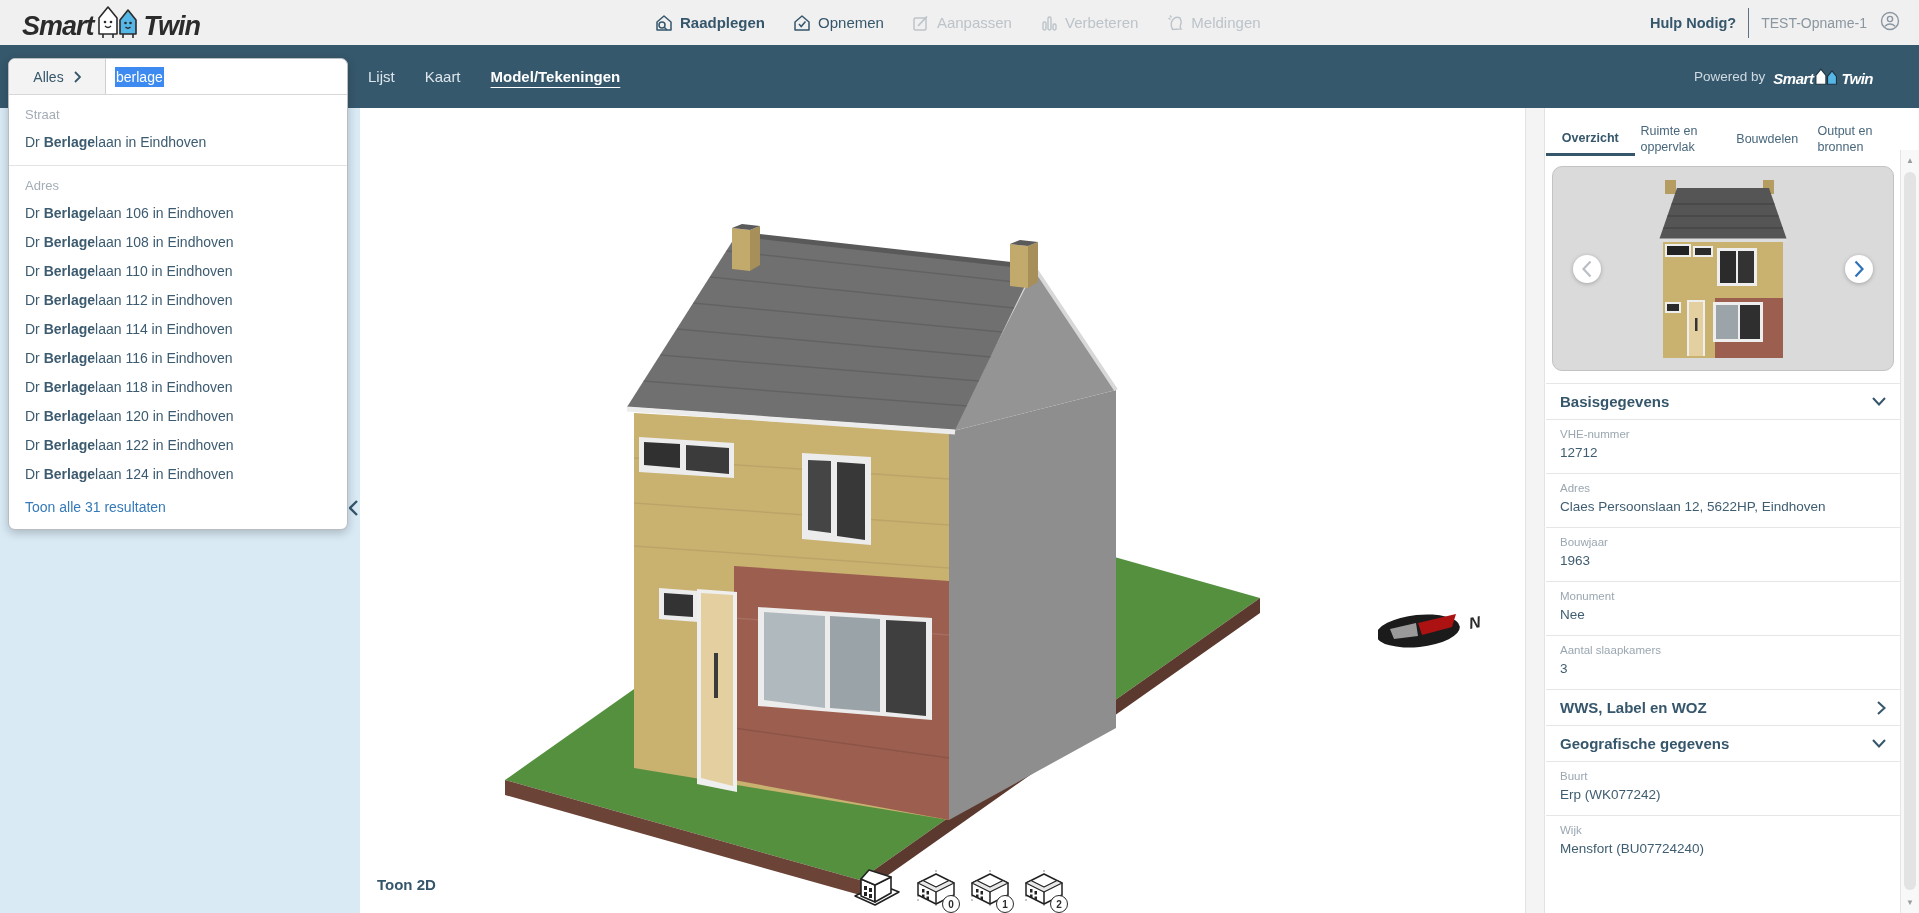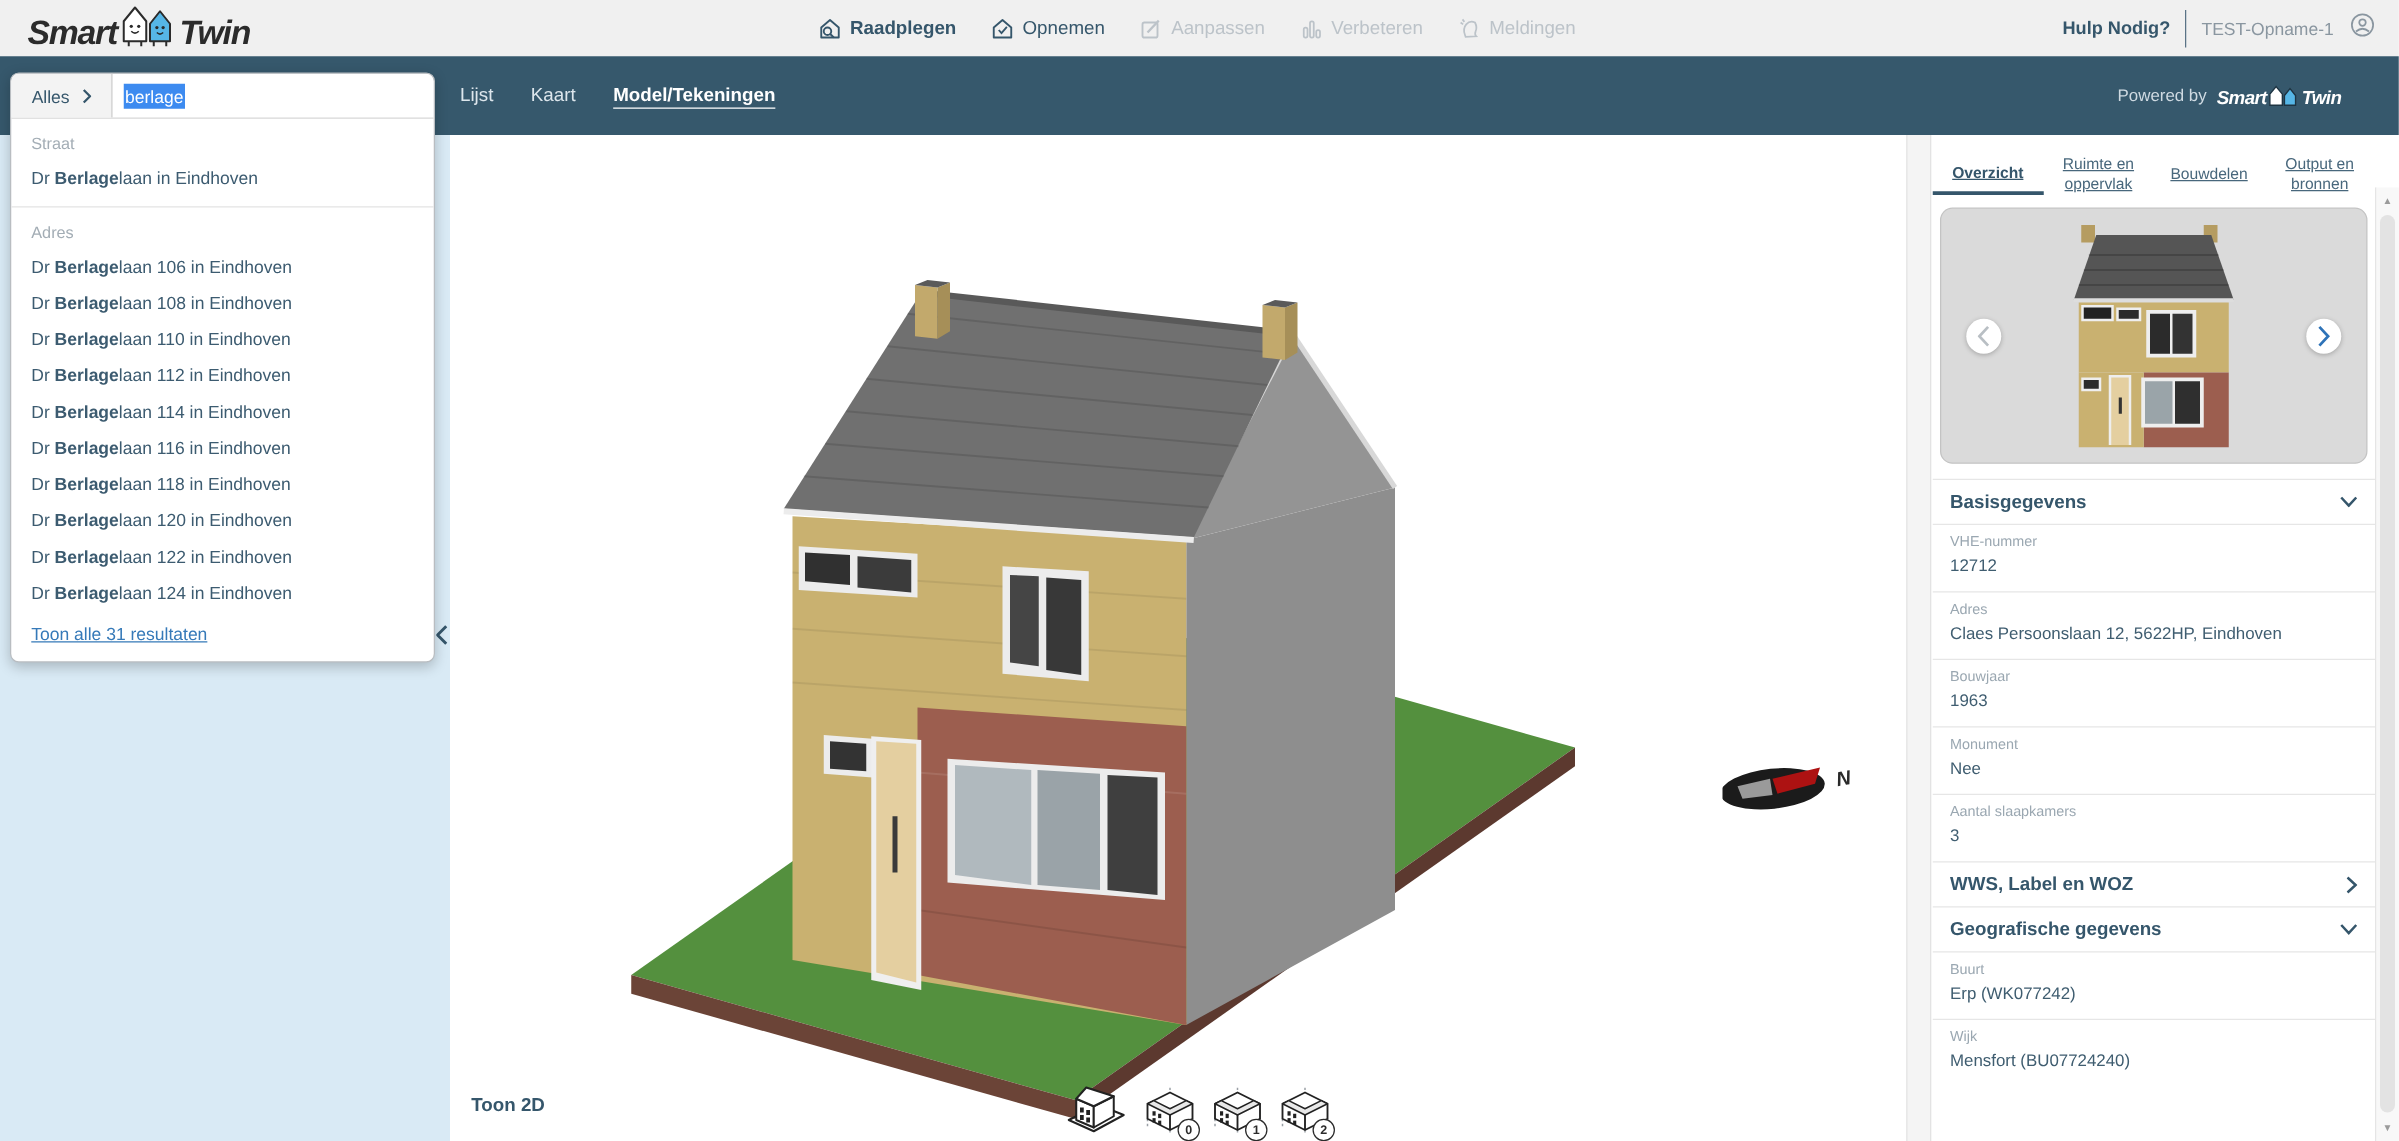--- a/index.html
+++ b/index.html
@@ -39,50 +39,50 @@
 
   
   .left-panel{position:absolute;left:0;top:108px;width:360px;height:805px;background:var(--light-blue);}
   .collapse-left{position:absolute;left:344px;top:496px;width:18px;height:24px;display:flex;align-items:center;justify-content:center;cursor:pointer;}
   .collapse-right{position:absolute;left:1504px;top:496px;width:18px;height:24px;display:flex;align-items:center;justify-content:center;cursor:pointer;}
 
   
   .search-box{position:absolute;left:8px;top:58px;width:340px;background:#fff;border:1px solid #b9bdc1;
     border-radius:7px;box-shadow:0 3px 10px rgba(0,0,0,.22);z-index:50;overflow:hidden;}
   .search-bar{height:36px;display:flex;align-items:stretch;border-bottom:1px solid #d7d7d7;}
-  .scope{width:81px;background:#f3f3f3;border-right:1px solid #cfcfcf;display:flex;align-items:center;justify-content:center;gap:10px;
+  .scope{width:97px;background:#f3f3f3;border-right:1px solid #cfcfcf;display:flex;align-items:center;justify-content:center;gap:10px;
     font-size:14px;color:var(--accent-dark);cursor:pointer;}
   .search-input{flex:1;display:flex;align-items:center;padding-left:9px;font-size:14px;}
   .sel{background:var(--selection-blue);color:#fff;padding:2px 1px;}
   .results{padding-bottom:6px;}
   .group{padding-top:8px;}
   .group + .group{border-top:1px solid #e3e3e3;margin-top:8px;}
   .group-label{font-size:13px;color:#a3adb5;padding:4px 16px 6px;}
   .result-item{font-size:14px;color:#3c5b70;padding:6px 16px 7px;cursor:pointer;white-space:nowrap;}
   .result-item b{font-weight:700;}
-  .show-all{font-size:14px;color:var(--link-blue);text-decoration:underline;padding:10px 16px 8px;cursor:pointer;display:inline-block;}
+  .show-all{font-size:14px;color:var(--link-blue);padding:10px 16px 8px;cursor:pointer;display:inline-block;}
 
   
   .main-view{position:absolute;left:360px;top:108px;width:1165px;height:805px;background:#fff;}
   .toon2d{position:absolute;left:17px;top:768px;font-size:15px;font-weight:700;color:var(--accent-dark);cursor:pointer;}
   .view-tools{position:absolute;left:492px;top:754px;display:flex;align-items:flex-end;gap:14px;}
   .tool-btn{position:relative;cursor:pointer;background:none;border:none;padding:0;}
   .badge{position:absolute;right:-4px;bottom:-2px;width:18px;height:18px;border-radius:50%;background:#fff;
     border:1.6px solid #2b2b2b;font-size:10px;font-weight:700;color:#2b2b2b;display:flex;align-items:center;justify-content:center;}
   .compass{position:absolute;left:1018px;top:495px;cursor:grab;}
 
   
   .mid-strip{position:absolute;left:1525px;top:108px;width:20px;height:805px;background:#f4f4f4;
     border-left:1px solid #e3e3e3;border-right:1px solid #e3e3e3;}
 
   
   .right-panel{position:absolute;left:1546px;top:108px;width:354px;height:805px;background:#fff;overflow:hidden;}
   .ptabs{display:flex;height:48px;}
-  .ptab{flex:1;font-size:12.5px;color:#48677c;text-align:center;display:flex;align-items:center;justify-content:center;
-    padding:18px 6px 2px;cursor:pointer;line-height:1.25;text-decoration:underline;}
+  .ptab{flex:1;font-size:12.5px;color:#48677c;text-align:left;display:flex;align-items:center;justify-content:center;
+    padding:18px 6px 2px;cursor:pointer;line-height:1.25;}
   .ptab.active{font-weight:700;color:var(--accent-dark);border-bottom:3px solid var(--accent-dark);}
   .carousel{margin:10px 6px 12px;height:205px;background:#dadada;border:1px solid #c3c3c3;border-radius:10px;
     position:relative;display:flex;align-items:center;justify-content:center;}
   .car-arrow{position:absolute;top:50%;margin-top:-14px;width:28px;height:28px;border-radius:50%;background:#fff;
     box-shadow:0 1px 4px rgba(0,0,0,.25);display:flex;align-items:center;justify-content:center;cursor:pointer;border:none;}
   .car-prev{left:20px;}
   .car-next{right:20px;}
   .sec-head{height:36px;display:flex;align-items:center;justify-content:space-between;padding:0 14px;
     border-top:1px solid var(--divider);font-size:15px;font-weight:700;color:var(--accent-dark);cursor:pointer;}
   .field-row{height:54px;padding:8px 14px 0;border-top:1px solid var(--divider);}

